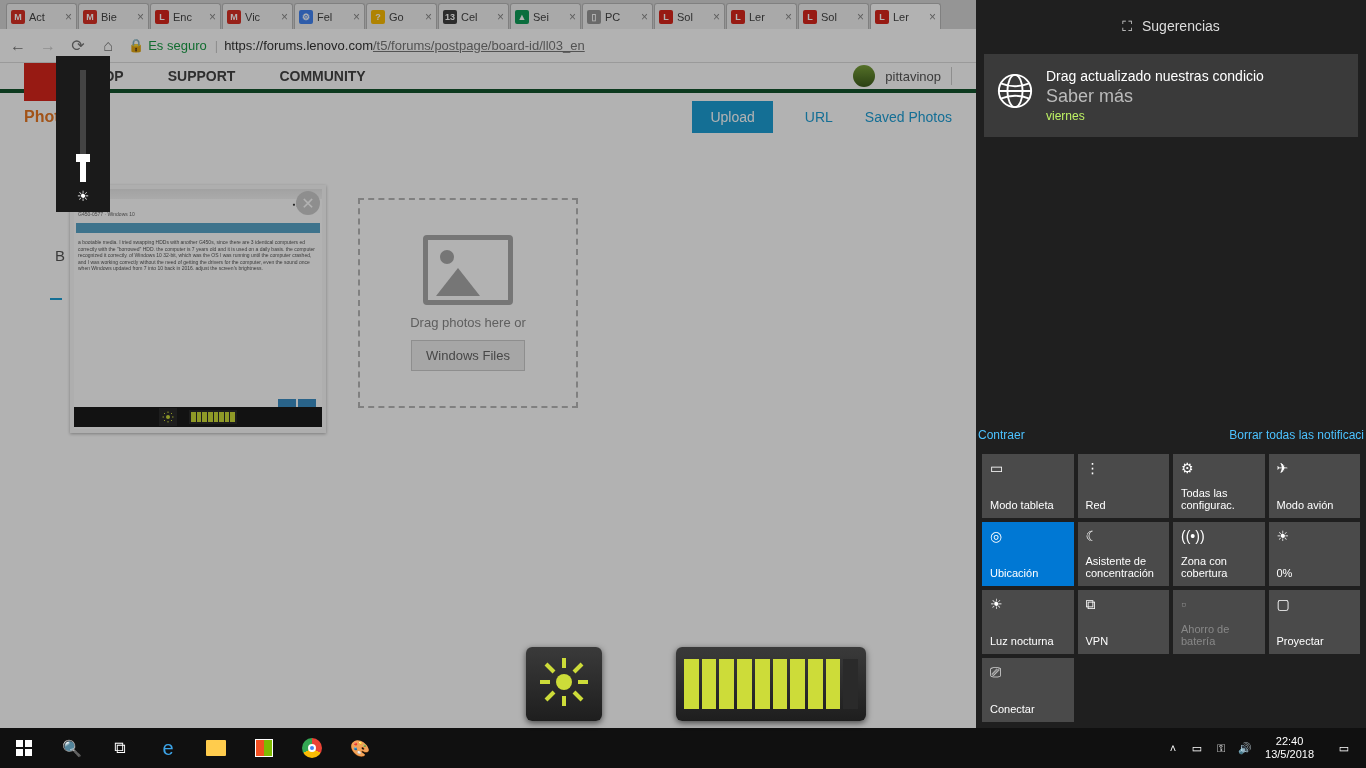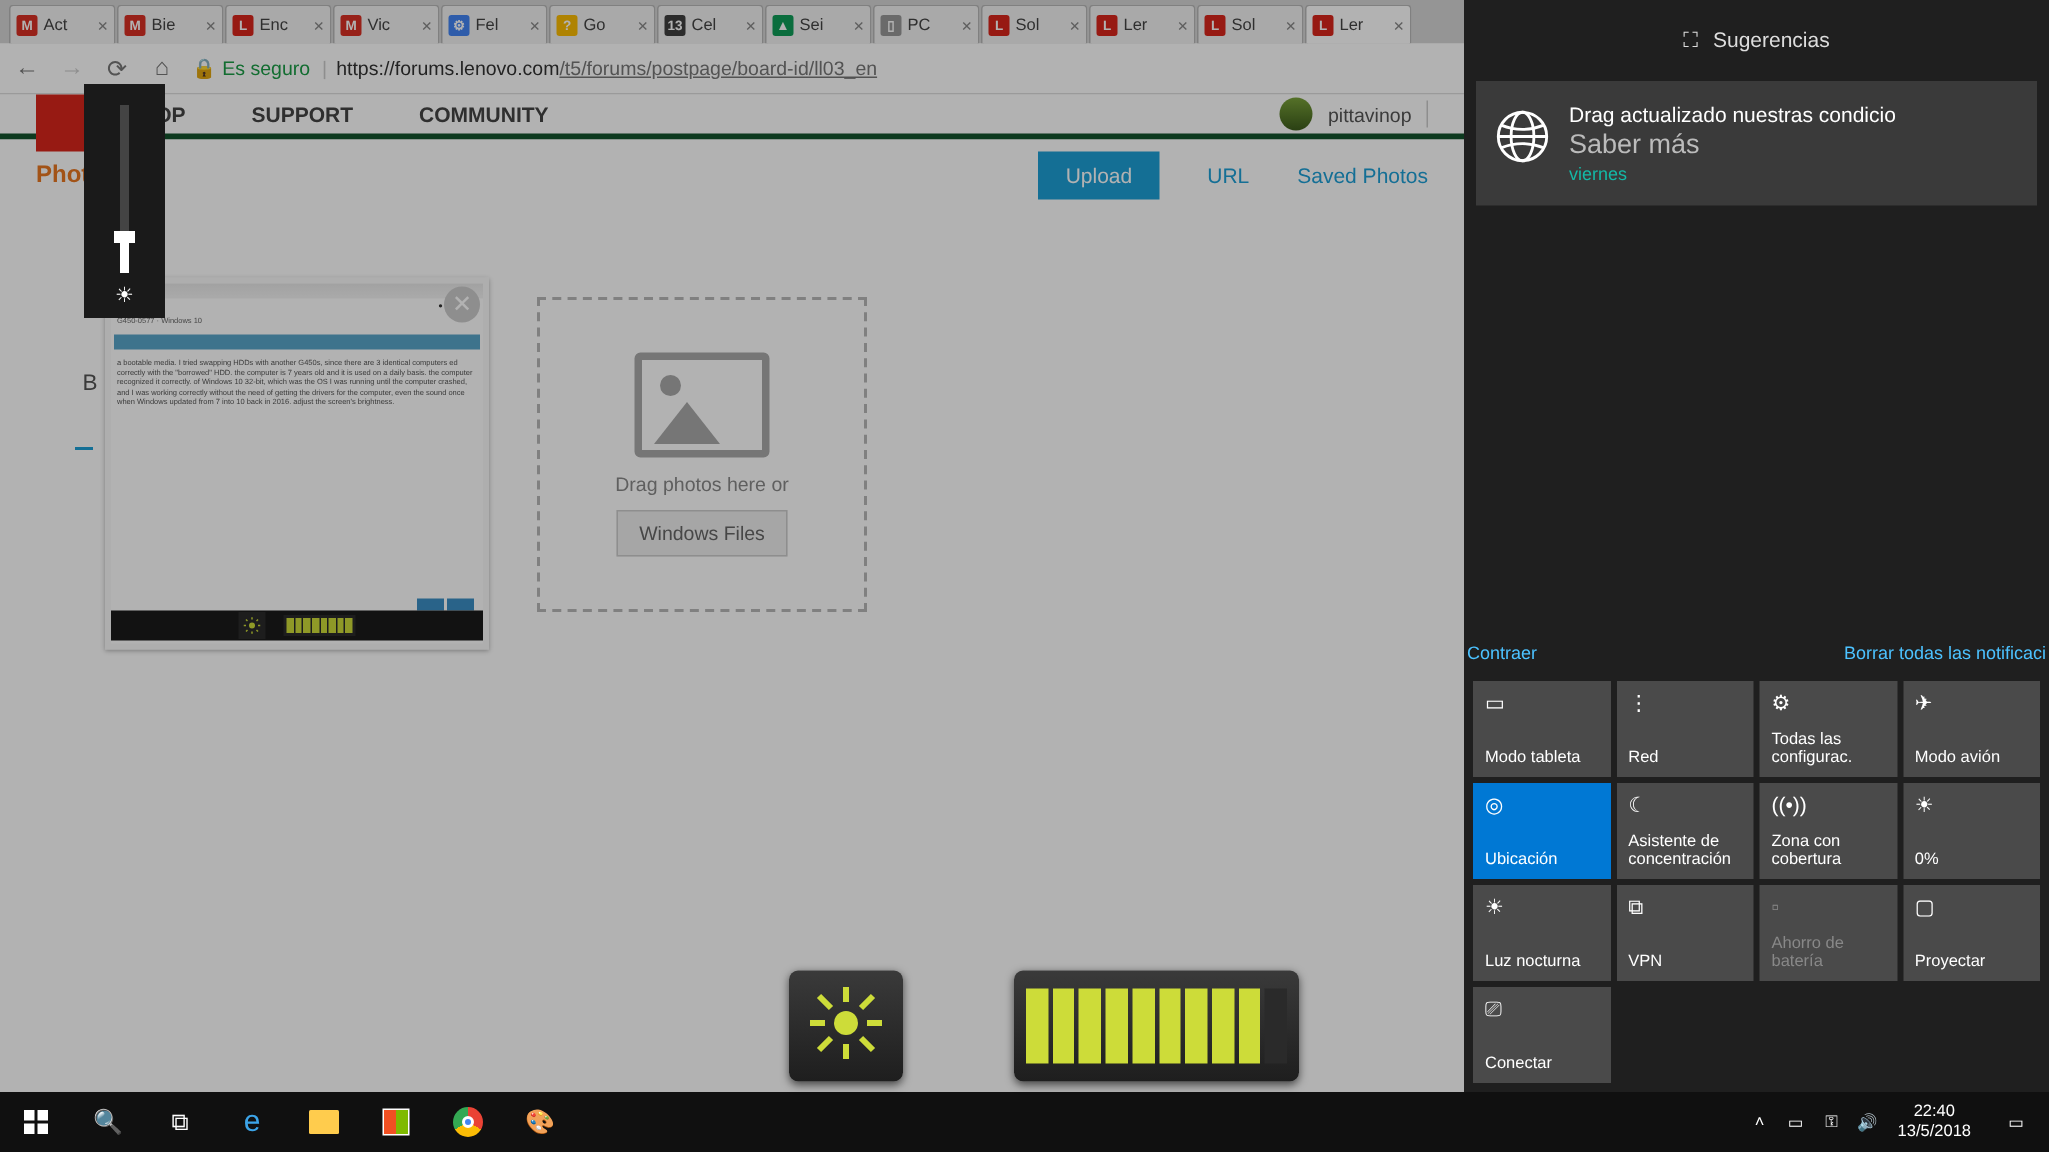--- a/index.html
+++ b/index.html
@@ -67,21 +67,21 @@
 .seg { flex:1; height:50px; background:#cddc39; }
 .seg.off { background:#2a2a2a; }
 
 
 .ac { position:absolute; right:0; top:0; width:390px; height:728px; background:#1f1f1f; color:#fff; display:flex; flex-direction:column; }
 .ac-head { height:52px; display:flex; align-items:center; justify-content:center; gap:10px; font-size:14px; color:#ddd; }
 .notif { margin:2px 8px; background:#3a3a3a; padding:14px 14px 14px 62px; position:relative; min-height:80px; }
 .notif-icon { position:absolute; left:12px; top:18px; width:38px; height:38px; }
 .notif-title { font-size:14px; color:#fff; }
 .notif-sub { font-size:18px; color:#bbb; margin-top:2px; }
-.notif-time { font-size:12px; color:#14b8a6; margin-top:2px; }
+.notif-time { font-size:12px; color:#bef264; margin-top:2px; }
 .ac-links { margin-top:auto; display:flex; justify-content:space-between; padding:8px 2px; font-size:12px; }
 .ac-link { color:#4cc2ff; cursor:pointer; }
 
 .tiles { padding:4px 6px 6px; display:grid; grid-template-columns:repeat(4,1fr); gap:4px; }
 .tile { background:#4a4a4a; height:64px; padding:6px 8px; font-size:11px; color:#fff; display:flex; flex-direction:column; cursor:pointer; position:relative; }
 .tile.on { background:#0078d4; }
 .tile.disabled { color:#888; }
 .tile .ticon { font-size:14px; height:18px; }
 .tile .tlabel { margin-top:auto; line-height:1.15; }
 

